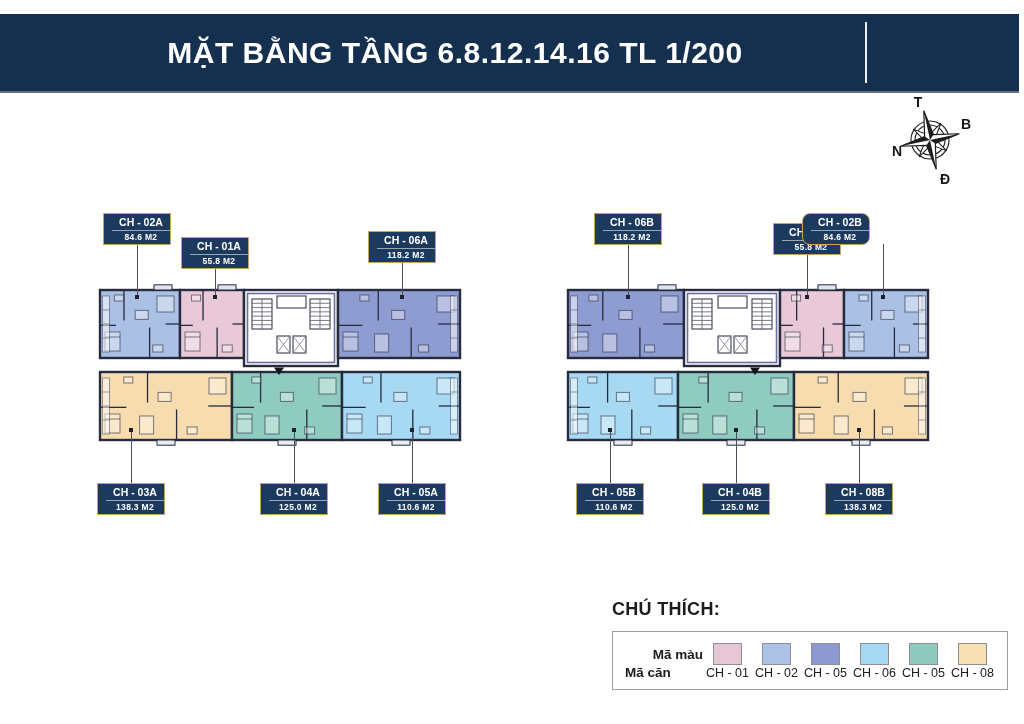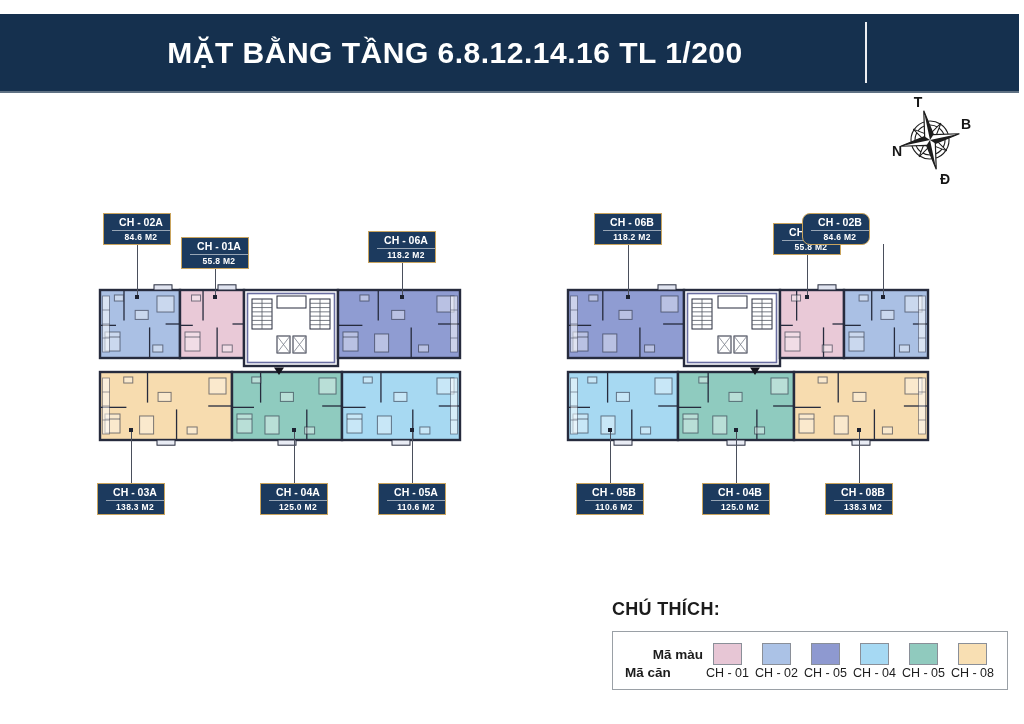--- a/index.html
+++ b/index.html
@@ -431,18 +431,18 @@
       <span class="swatch" style="background: rgb(142, 153, 208);"></span>
       <span class="swatch" style="background: rgb(166, 217, 243);"></span>
       <span class="swatch" style="background: rgb(144, 202, 190);"></span>
       <span class="swatch" style="background: rgb(248, 223, 179);"></span>
     </div>
     <div class="legend-row">
       <span class="legend-rowlabel">Mã căn</span>
       <span class="legend-code">CH - 01</span>
       <span class="legend-code">CH - 02</span>
       <span class="legend-code">CH - 05</span>
-      <span class="legend-code">CH - 04</span>
+      <span class="legend-code">CH - 06</span>
       <span class="legend-code">CH - 05</span>
       <span class="legend-code">CH - 08</span>
     </div>
   </div>
 </div>
 
 </body></html>

